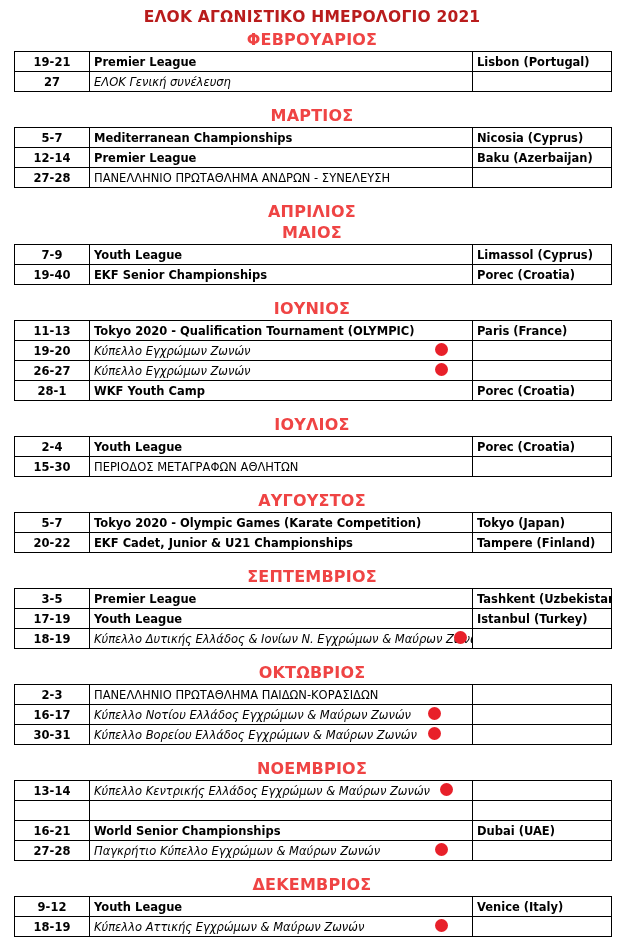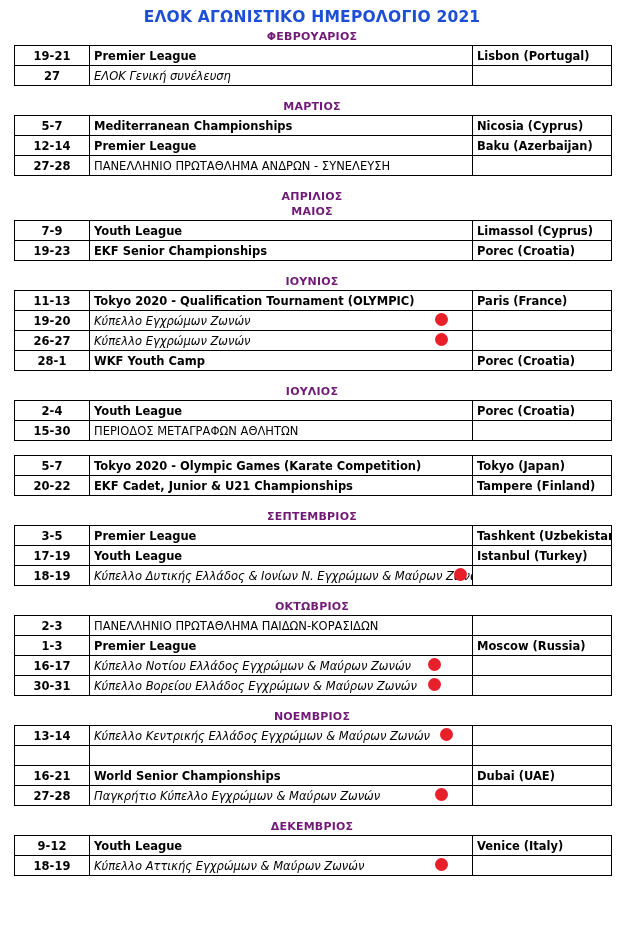--- a/index.html
+++ b/index.html
@@ -16,32 +16,32 @@
   }
   .page {
     width: 624px;
     height: 937px;
     position: relative;
     box-sizing: border-box;
     padding: 6px 14px 0 14px;
   }
   .doc-title {
     text-align: center;
-    color: #1d4ed8;
+    color: #b91c1c;
     font-weight: bold;
     font-size: 15.5px;
     letter-spacing: 0.2px;
     margin: 2px 0 4px 0;
     font-family: "DejaVu Sans", sans-serif;
   }
   .month-head {
     text-align: center;
-    color: #701a75;
-    font-weight: bold;
-    font-size: 11px;
+    color: #ef4444;
+    font-weight: bold;
+    font-size: 16px;
     margin: 2px 0 2px 0;
     letter-spacing: 0.2px;
   }
   table.cal {
     border-collapse: collapse;
     width: 100%;
     table-layout: fixed;
     margin-bottom: 14px;
   }
   table.cal td {
@@ -135,21 +135,21 @@
       <div class="month-head">ΑΠΡΙΛΙΟΣ</div>
       <div class="month-head">ΜΑΙΟΣ</div>
       <table class="cal">
         <tbody>
           <tr>
             <td class="c-date">7-9</td>
             <td class="c-event"><span class="ev-text bold">Youth League</span></td>
             <td class="c-place">Limassol (Cyprus)</td>
           </tr>
           <tr>
-            <td class="c-date">19-23</td>
+            <td class="c-date">19-40</td>
             <td class="c-event"><span class="ev-text bold">EKF Senior Championships</span></td>
             <td class="c-place">Porec (Croatia)</td>
           </tr>
         </tbody>
       </table>
       <div class="month-head">ΙΟΥΝΙΟΣ</div>
       <table class="cal">
         <tbody>
           <tr>
             <td class="c-date">11-13</td>
@@ -181,20 +181,21 @@
             <td class="c-event"><span class="ev-text bold">Youth League</span></td>
             <td class="c-place">Porec (Croatia)</td>
           </tr>
           <tr>
             <td class="c-date">15-30</td>
             <td class="c-event"><span class="ev-text ">ΠΕΡΙΟΔΟΣ ΜΕΤΑΓΡΑΦΩΝ  ΑΘΛΗΤΩΝ</span></td>
             <td class="c-place"></td>
           </tr>
         </tbody>
       </table>
+      <div class="month-head">ΑΥΓΟΥΣΤΟΣ</div>
       <table class="cal">
         <tbody>
           <tr>
             <td class="c-date">5-7</td>
             <td class="c-event"><span class="ev-text bold">Tokyo 2020 - Olympic Games (Karate Competition)</span></td>
             <td class="c-place">Tokyo (Japan)</td>
           </tr>
           <tr>
             <td class="c-date">20-22</td>
             <td class="c-event"><span class="ev-text bold">EKF Cadet, Junior &amp; U21 Championships</span></td>
@@ -222,25 +223,20 @@
           </tr>
         </tbody>
       </table>
       <div class="month-head">ΟΚΤΩΒΡΙΟΣ</div>
       <table class="cal">
         <tbody>
           <tr>
             <td class="c-date">2-3</td>
             <td class="c-event"><span class="ev-text ">ΠΑΝΕΛΛΗΝΙΟ ΠΡΩΤΑΘΛΗΜΑ ΠΑΙΔΩΝ-ΚΟΡΑΣΙΔΩΝ</span></td>
             <td class="c-place"></td>
-          </tr>
-          <tr>
-            <td class="c-date">1-3</td>
-            <td class="c-event"><span class="ev-text bold">Premier League</span></td>
-            <td class="c-place">Moscow (Russia)</td>
           </tr>
           <tr>
             <td class="c-date">16-17</td>
             <td class="c-event"><span class="ev-text italic">Κύπελλο Νοτίου Ελλάδος Εγχρώμων &amp; Μαύρων Ζωνών</span><span class="dot" style="left: 338px;"></span></td>
             <td class="c-place"></td>
           </tr>
           <tr>
             <td class="c-date">30-31</td>
             <td class="c-event"><span class="ev-text italic">Κύπελλο Βορείου Ελλάδος Εγχρώμων &amp; Μαύρων Ζωνών</span><span class="dot" style="left: 338px;"></span></td>
             <td class="c-place"></td>

